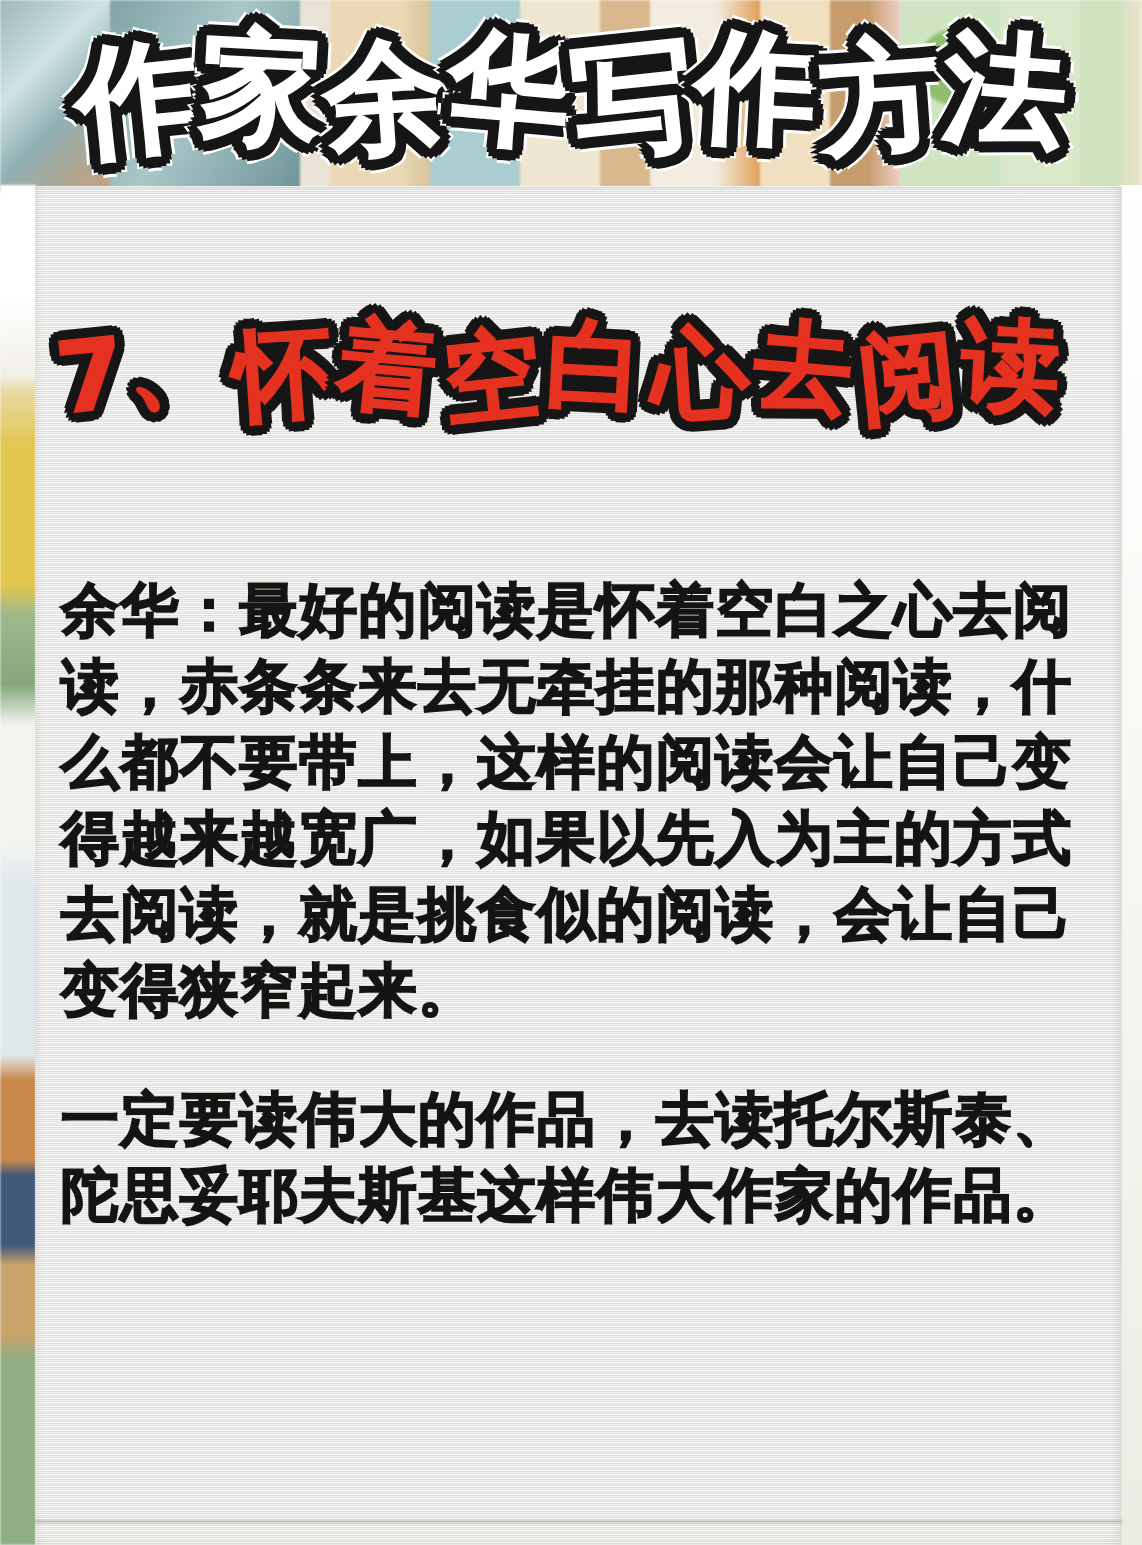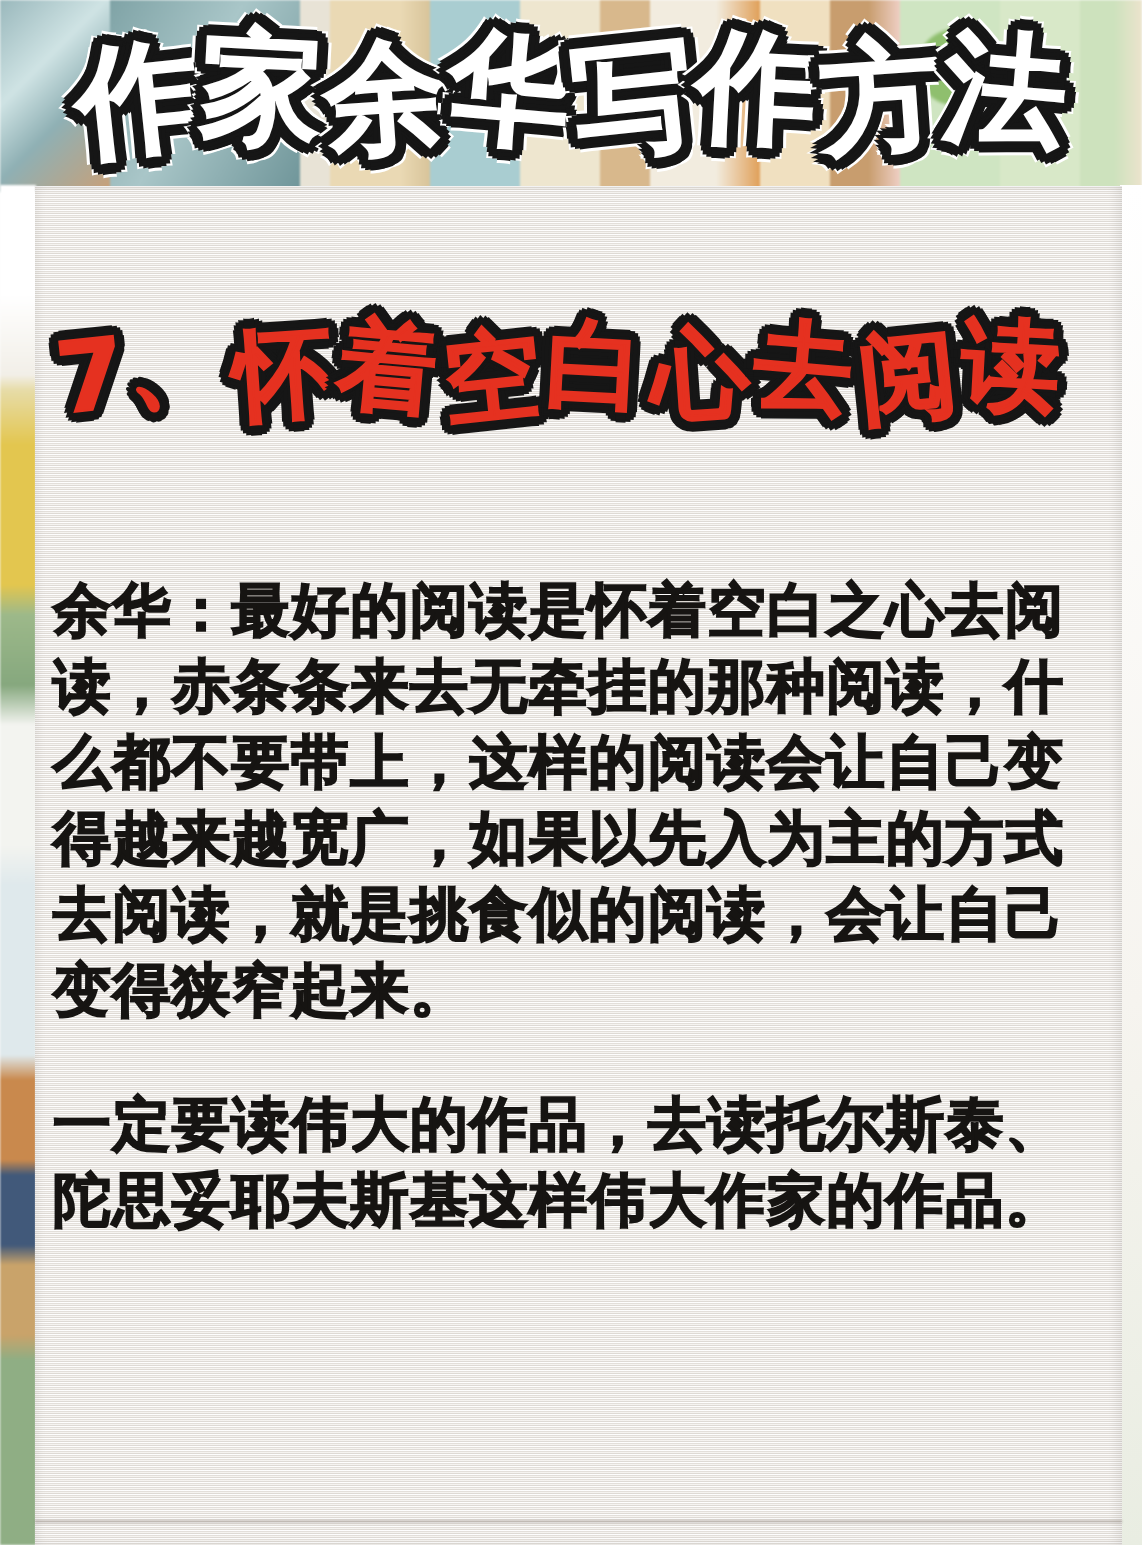--- a/index.html
+++ b/index.html
@@ -84,26 +84,26 @@
       8px 0 #161616,-8px 0 #161616,0 8px #161616,0 -8px #161616,
       6px 6px #161616,-6px 6px #161616,6px -6px #161616,-6px -6px #161616,
       11px 0 #161616,-11px 0 #161616,0 11px #161616,0 -11px #161616,
       8px 8px #161616,-8px 8px #161616,8px -8px #161616,-8px -8px #161616,
       10px 5px #161616,-10px 5px #161616,10px -5px #161616,-10px -5px #161616,
       5px 10px #161616,-5px 10px #161616,5px -10px #161616,-5px -10px #161616;
   }
   .heading .ch{margin:0 3px;}
   
   .body{
-    margin:0;white-space:pre-line;color:#161412;
+    margin:8px;white-space:pre-line;color:#161412;
     font-size:58px;line-height:76px;letter-spacing:1.5px;font-weight:900;
     -webkit-text-stroke:1.8px #161412;
   }
   .p1{margin-top:145px;}
-  .p2{margin-top:58px;}
+  .p2{margin-top:58px;font-family:Liberation Mono, monospace;}
   .p3{margin-top:70px;}
 </style>
 </head>
 <body>
 
 <div class="canvas">
 
   <div class="bg-top">
     <span class="bk b1"></span>
     <span class="bk b2"></span>

